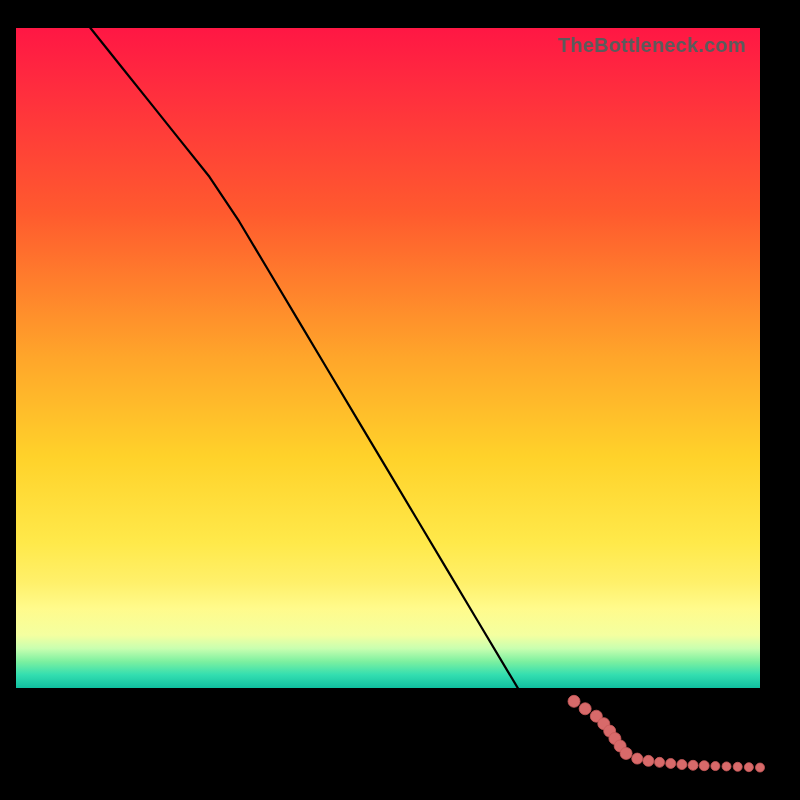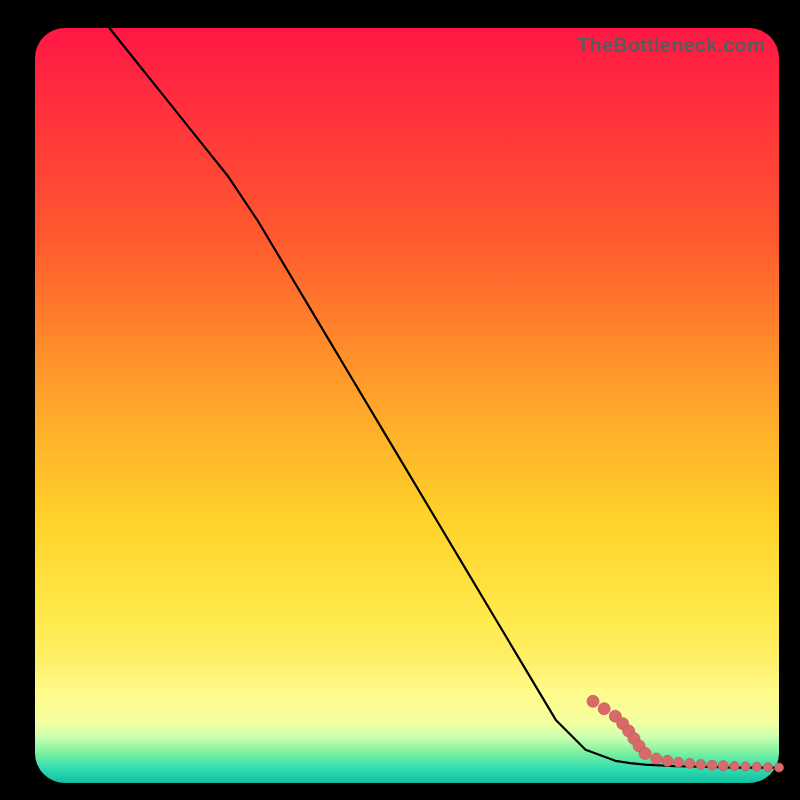--- a/index.html
+++ b/index.html
@@ -5,42 +5,41 @@
   * { margin: 0; padding: 0; box-sizing: border-box; }
   html, body { width: 800px; height: 800px; overflow: hidden; background: #000; }
   .frame {
     position: relative;
     width: 800px;
     height: 800px;
     background: #000;
   }
   .plot {
     position: absolute;
-    left: 35px;
+    left: 16px;
     top: 28px;
     width: 744px;
-    height: 755px;
+    height: 660px;
     
     background: linear-gradient(
       to bottom,
       #ff1744 0%,
       #ff2a3f 8%,
       #ff5a2e 28%,
       #ffa62a 50%,
       #ffd22a 65%,
       #ffe94a 78%,
       #fff06a 84%,
       #fffb8c 88%,
       #f4ffa0 92%,
       #c9ffb0 94%,
       #7cf0a0 96%,
       #33deb0 98%,
       #10bfa0 100%
     );
-    border-radius: 30px;
   }
   .attrib {
     position: absolute;
     top: 6px;
     right: 14px;
     font-family: Arial, Helvetica, sans-serif;
     font-size: 20px;
     font-weight: 600;
     color: #5b5b5b;
     letter-spacing: 0.2px;

